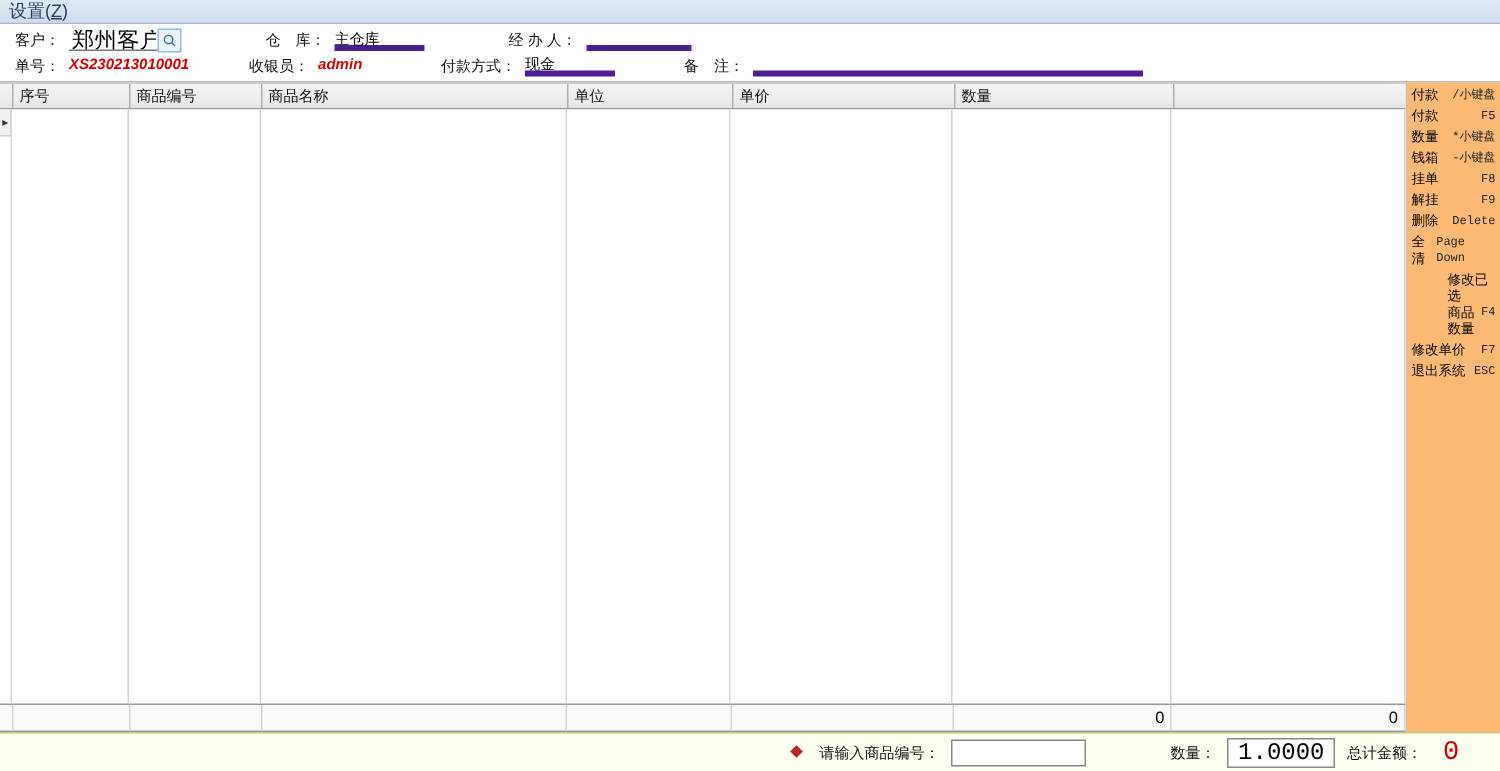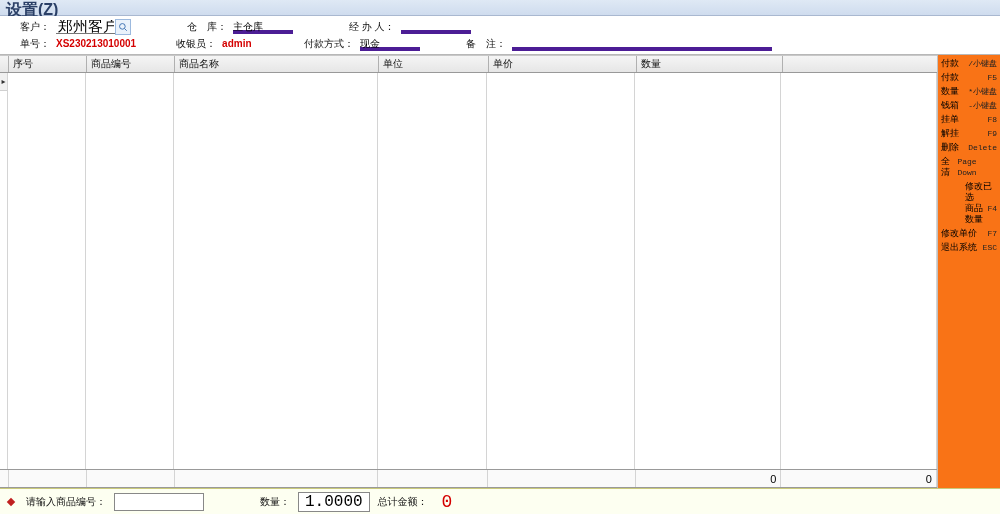--- a/index.html
+++ b/index.html
@@ -1,49 +1,49 @@
 <!DOCTYPE html>
 <html><head>
 <meta charset="utf-8">
 <style>
   * { box-sizing: border-box; margin: 0; padding: 0; }
   html, body { width: 1000px; height: 514px; overflow: hidden; font-family: "Microsoft YaHei", SimSun, Arial, sans-serif; font-size: 10px; background: #f4f4f4; }
   .app { width: 1000px; height: 514px; display: flex; flex-direction: column; background: #fff; }
   
-  .menubar { height: 16px; background: linear-gradient(#dfe9f5,#cfdcee); border-bottom: 1px solid #a9b8d0; display: flex; align-items: flex-start; padding: 0 6px; color: #2a3f66; font-size: 16px; font-weight: bold; }
+  .menubar { height: 16px; background: linear-gradient(#dfe9f5,#cfdcee); border-bottom: 1px solid #a9b8d0; display: flex; align-items: center; padding: 0 6px; color: #2a3f66; font-size: 12px; }
   .menubar span u { text-decoration: underline; }
   
-  .header { padding: 3px 6px 3px 20px; border-bottom: 1px solid #b8b8b8; display: flex; flex-direction: column; gap: 2px; background: #fff; }
+  .header { padding: 3px 6px 3px 10px; border-bottom: 1px solid #b8b8b8; display: flex; flex-direction: column; gap: 2px; background: #fff; }
   .row { display: flex; align-items: center; gap: 6px; }
   .lbl { font-size: 10px; color: #111; }
   .field { display: inline-flex; align-items: center; position: relative; }
   .readonly { border: none; border-bottom: 1px solid #777; background: transparent; height: 14px; font-size: 15px; padding: 0 2px; }
   .static { font-size: 10px; border-bottom: 4px solid #4c1d95; min-width: 60px; display: inline-block; height: 14px; line-height: 14px; }
-  .red { color: #d40000; font-weight: bold; }
+  .red { color: #d40000; font-weight: bold; font-style: italic; }
   .search-btn { width: 16px; height: 16px; border: 1px solid #9cb9de; background: #eaf2fb; display:flex; align-items:center; justify-content:center; margin-left:-1px; cursor:pointer; }
   .search-btn svg { width: 10px; height: 10px; stroke: #3b6fb0; fill:none; stroke-width:1.5; }
   
   .main { flex: 1; display: flex; min-height: 0; }
   .grid-wrap { flex: 1; display: flex; flex-direction: column; border-right: 1px solid #c0c0c0; min-width: 0; }
   .grid-head { display: flex; background: linear-gradient(#f5f5f5,#e6e6e6); border-top: 1px solid #c8c8c8; border-bottom: 1px solid #999; height: 18px; }
   .grid-head .col { border-right: 1px solid #b0b0b0; font-size: 10px; padding: 2px 4px; color: #111; display:flex; align-items:center; }
   .grid-body { flex: 1; position: relative; background: #fff; border-bottom: 1px solid #999; overflow: hidden; }
   .grid-body .collines { position:absolute; inset:0; display:flex; pointer-events:none; }
   .grid-body .collines div { border-right: 1px solid #d4d4d4; }
   .row-marker { position:absolute; left:0; top:0; width:8px; height:18px; background:#f0f0f0; border-right:1px solid #c0c0c0; border-bottom:1px solid #d0d0d0; display:flex; align-items:center; justify-content:center;}
   .row-marker::after{content:"▸"; font-size:8px; color:#333;}
   .grid-totals { height: 18px; display:flex; border-bottom:1px solid #999; background:#fafafa; }
   .grid-totals .cell { border-right:1px solid #d4d4d4; display:flex; align-items:center; justify-content:flex-end; padding:0 4px; font-size:11px; }
   
-  .side { width: 62px; background: #f97316; display:flex; flex-direction:column; padding:2px 2px; gap:1px; font-size:9px; }
+  .side { width: 62px; background: #fdba74; display:flex; flex-direction:column; padding:2px 2px; gap:1px; font-size:9px; }
   .side .sc { display:flex; justify-content:space-between; align-items:flex-start; padding:1px 1px; line-height:11px; }
   .side .sc .k { font-family: "Courier New", monospace; font-size:8px; color:#222; }
   .side .sc.multi { flex-direction:column; align-items:flex-start;margin-left:24px; }
   
-  .footer { height: 26px; background: #fdfff1; border-top: 1px solid #c9c97a; padding: 2px 8px; display:flex; align-items:center; gap:8px; }
+  .footer { height: 26px; background: #fdfff1; border-top: 1px solid #c9c97a; padding: 2px 8px; display:flex; align-items:center; gap:8px;justify-content:flex-end; }
   .footer .dia { width:6px; height:6px; background:#c02020; transform:rotate(45deg); display:inline-block; margin-right:4px; }
   .footer .qty-box { border:1px solid #888; background:#fff; font-family: "Courier New", monospace; font-size:16px; padding:0 6px; height:20px; display:flex; align-items:center; min-width:70px; }
   .footer .total { color:#d40000; font-family:"Courier New",monospace; font-size:18px; margin-left:6px; min-width:30px; }
   .footer .code-box { border:1px solid #888; background:#fff; height:18px; width:90px; font-size:11px; }
   
   .c0{width:8px;} .c1{width:78px;} .c2{width:88px;} .c3{width:204px;} .c4{width:110px;} .c5{width:148px;} .c6{width:146px;} .c7{width:156px;}
 </style>
 </head>
 <body>
 <div class="app">

